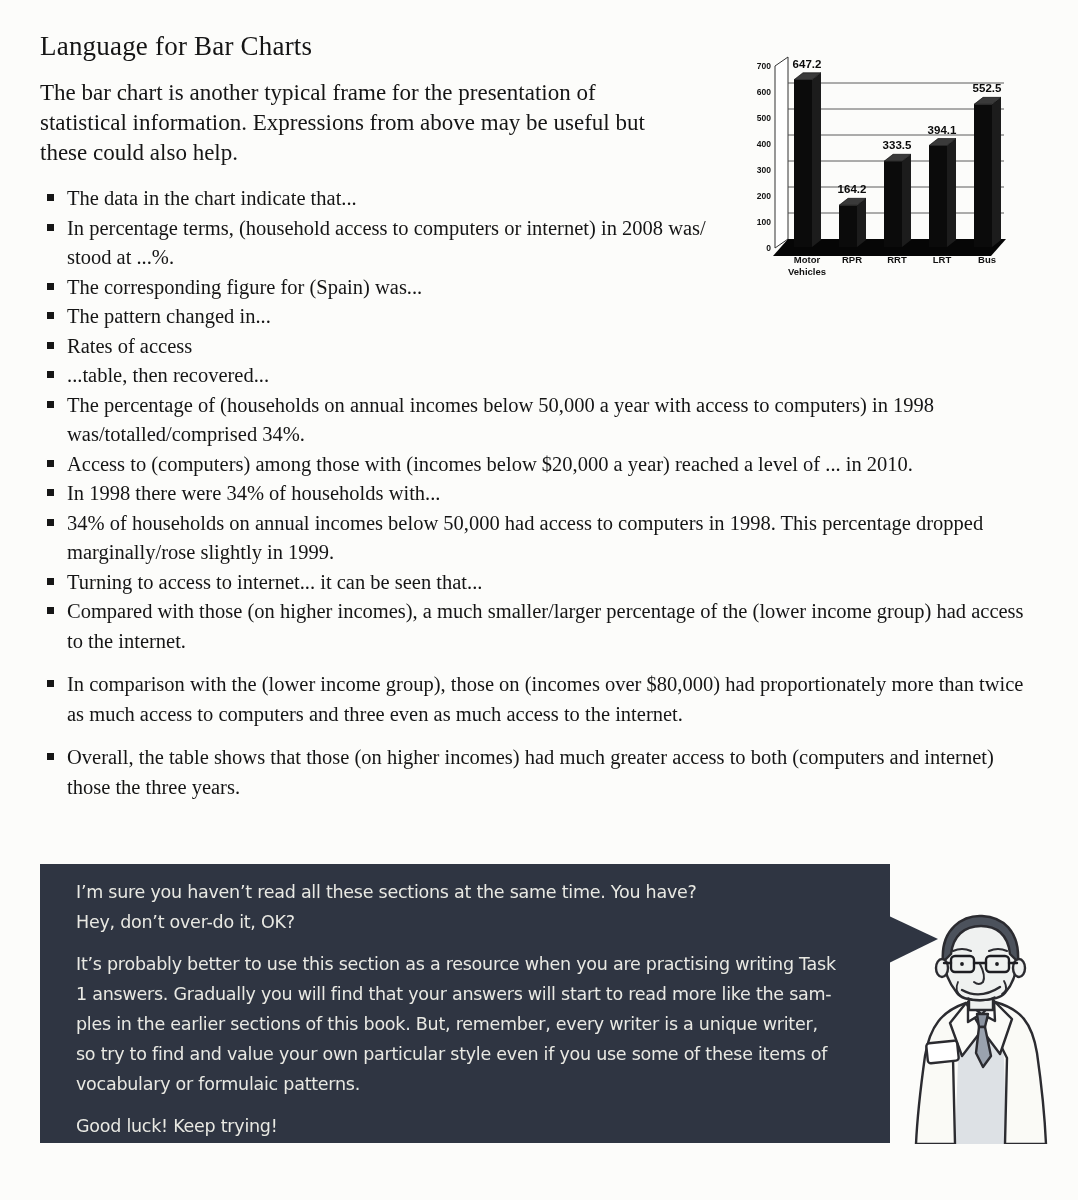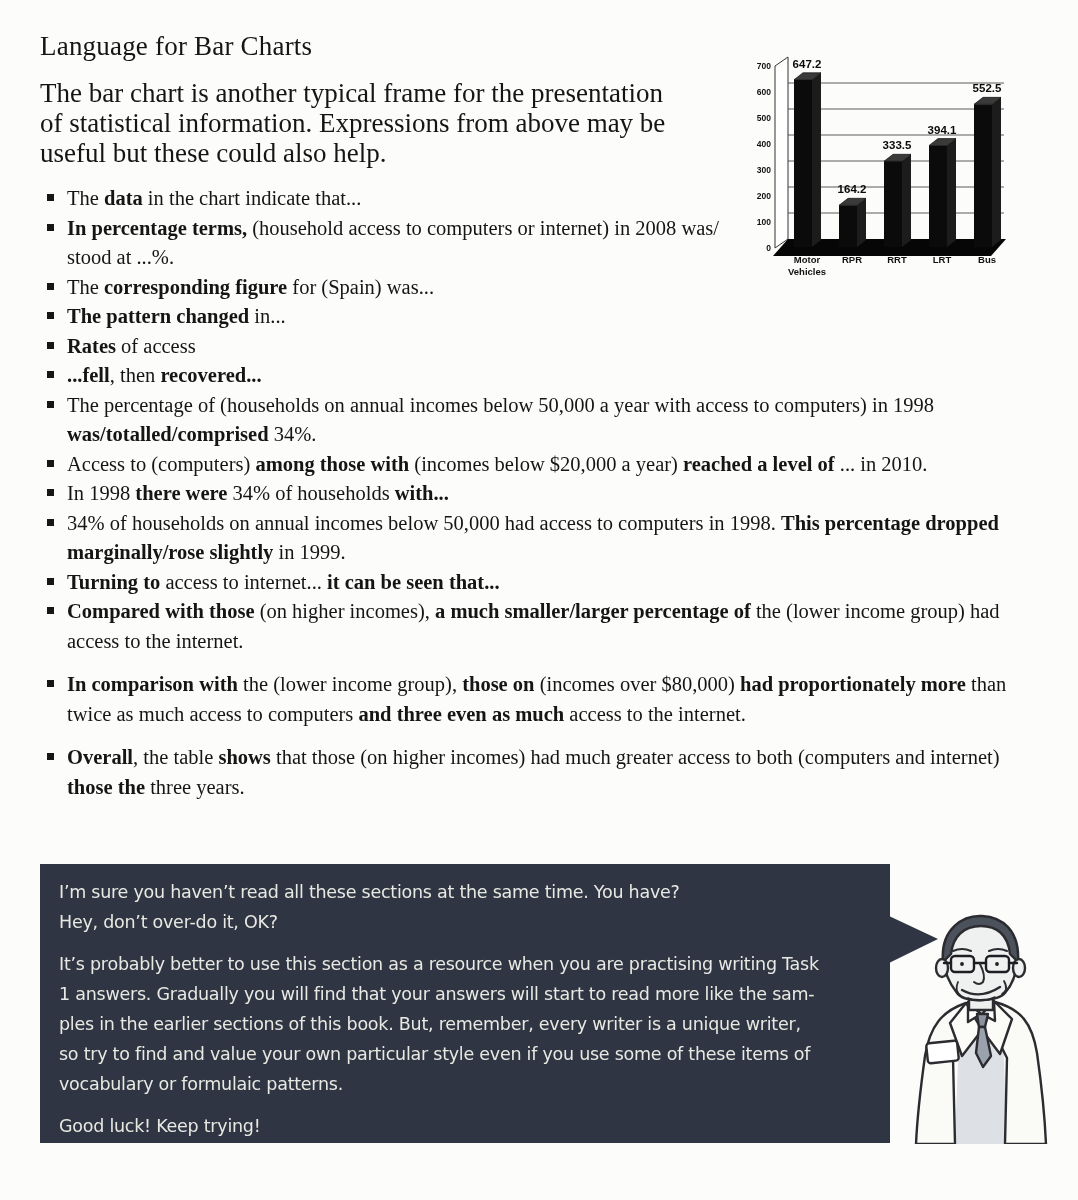--- a/index.html
+++ b/index.html
@@ -8,33 +8,33 @@
     background:#fcfcfa;color:#151515;
     font-family:"Liberation Serif",serif;
   }
   .content{position:absolute;left:40px;top:22px;width:1000px;}
   .chart-wrap{float:right;width:295px;height:258px;}
   .chart-wrap svg{display:block;margin-top:12px;}
   h1.page-title{
     font-size:27px;line-height:32px;font-weight:normal;margin:8px 0 16px 0;
     letter-spacing:0.2px;
   }
-  .intro{font-size:27px;line-height:30px;width:648px;margin:10px 0 16px 0;}
+  .intro{font-size:23px;line-height:30px;width:648px;margin:10px 0 16px 0;}
   ul.bullets{list-style:none;margin:0;padding:0;font-size:20.5px;line-height:29.5px;}
   ul.bullets li{position:relative;padding-left:27px;margin:0;}
   ul.bullets li.gap{margin-top:14px;}
   .bullet-marker{
     position:absolute;left:7px;top:10px;width:7px;height:7px;background:#161616;
   }
-  ul.bullets b{font-weight:bold;}
+  ul.bullets b{font-weight:normal;}
 
   
   .bubble{
     position:absolute;left:40px;top:864px;width:850px;height:279px;
-    box-sizing:border-box;padding:13px 4px 0 19px;
+    box-sizing:border-box;padding:13px 4px 0 36px;
     background:#2f3542;
     color:#e9e9e3;font-family:"DejaVu Sans",sans-serif;
     font-size:17.5px;letter-spacing:-0.25px;
   }
   .bubble .para{margin:0 0 12px 0;}
   .bubble .line{white-space:nowrap;line-height:30px;}
   .bubble-tail{
     position:absolute;left:889px;top:916px;width:0;height:0;
     border-top:23px solid transparent;border-bottom:24px solid transparent;
     border-left:49px solid #2f3542;
@@ -96,21 +96,21 @@
   <h1 class="page-title">Language for Bar Charts</h1>
 
   <p class="intro">The bar chart is another typical frame for the presentation of statistical information. Expressions from above may be useful but these could also help.</p>
 
   <ul class="bullets" id="bullet-list">
       <li><span class="bullet-marker"></span><span>The </span><b>data</b><span> in the chart indicate that...</span></li>
       <li><span class="bullet-marker"></span><b>In percentage terms,</b><span> (household access to computers or internet) in 2008 was/ stood at ...%.</span></li>
       <li><span class="bullet-marker"></span><span>The </span><b>corresponding figure</b><span> for (Spain) was...</span></li>
       <li><span class="bullet-marker"></span><b>The pattern changed</b><span> in...</span></li>
       <li><span class="bullet-marker"></span><b>Rates</b><span> of access</span></li>
-      <li><span class="bullet-marker"></span><b>...fell</b><span>, then </span><b>recovered...</b></li>
+      <li><span class="bullet-marker"></span><b>...table</b><span>, then </span><b>recovered...</b></li>
       <li><span class="bullet-marker"></span><span>The percentage of (households on annual incomes below 50,000 a year with access to computers) in 1998 </span><b>was/totalled/comprised</b><span> 34%.</span></li>
       <li><span class="bullet-marker"></span><span>Access to (computers) </span><b>among those with</b><span> (incomes below $20,000 a year) </span><b>reached a level of</b><span> ... in 2010.</span></li>
       <li><span class="bullet-marker"></span><span>In 1998 </span><b>there were</b><span> 34% of households </span><b>with...</b></li>
       <li><span class="bullet-marker"></span><span>34% of households on annual incomes below 50,000 had access to computers in 1998. </span><b>This percentage dropped marginally/rose slightly</b><span> in 1999.</span></li>
       <li><span class="bullet-marker"></span><b>Turning to</b><span> access to internet... </span><b>it can be seen that...</b></li>
       <li><span class="bullet-marker"></span><b>Compared with those</b><span> (on higher incomes), </span><b>a much smaller/larger percentage of</b><span> the (lower income group) had access to the internet.</span></li>
       <li class="gap"><span class="bullet-marker"></span><b>In comparison with</b><span> the (lower income group), </span><b>those on</b><span> (incomes over $80,000) </span><b>had proportionately more</b><span> than twice as much access to computers </span><b>and three even as much</b><span> access to the internet.</span></li>
       <li class="gap"><span class="bullet-marker"></span><b>Overall</b><span>, the table </span><b>shows</b><span> that those (on higher incomes) had much greater access to both (computers and internet) </span><b>those the</b><span> three years.</span></li>
     </ul>
 </div>

